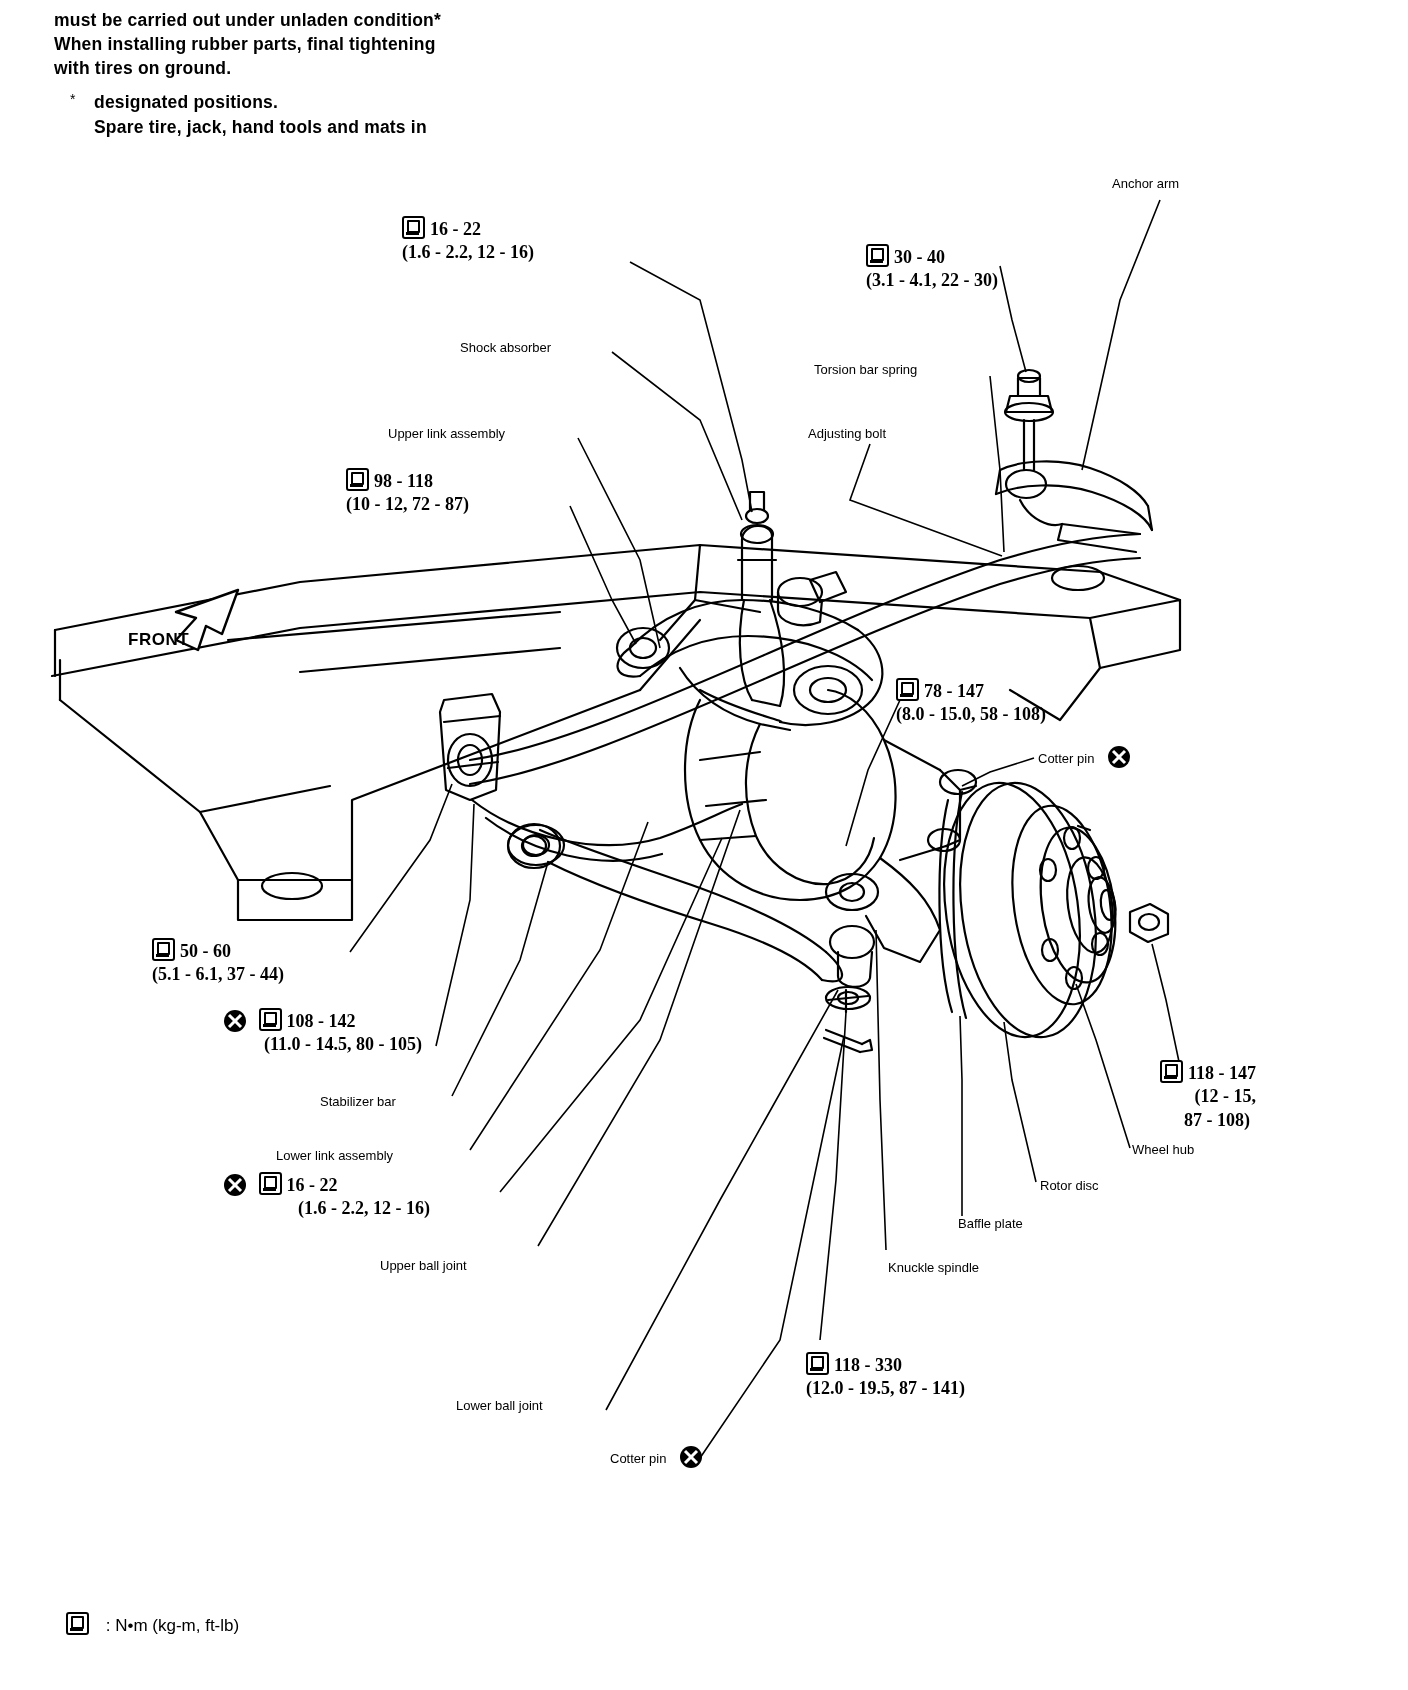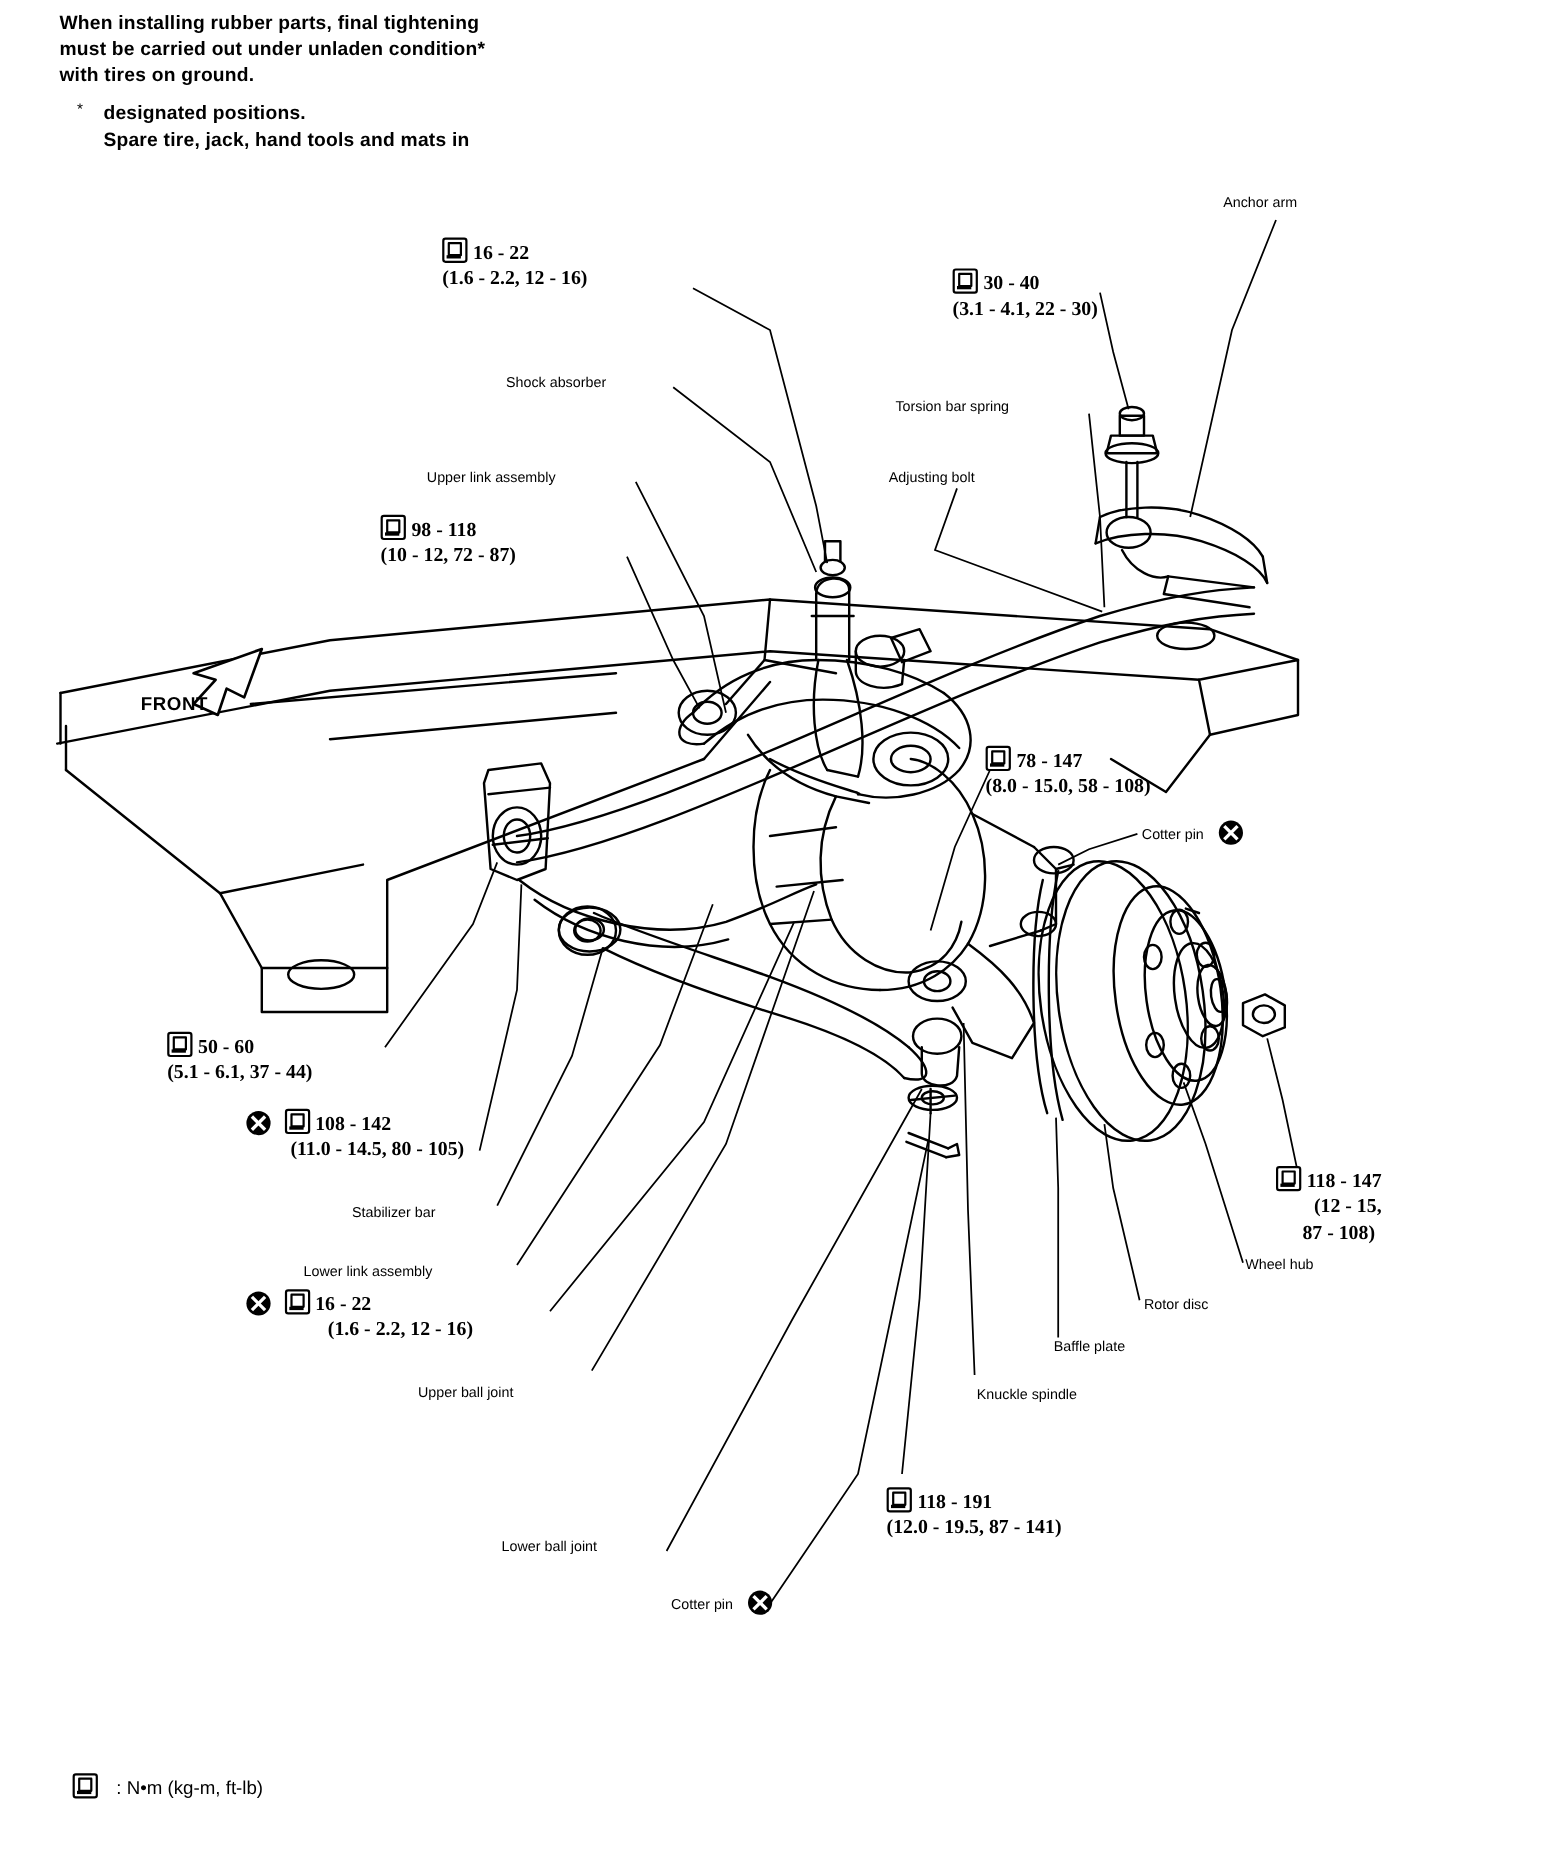--- a/index.html
+++ b/index.html
@@ -33,22 +33,22 @@
   .xicon::after{transform:translate(-50%,-50%) rotate(-45deg);}
 
   .footer{position:absolute;left:66px;top:1612px;font-size:17px;}
   .footer .ticon{margin-right:12px;}
   .frontlbl{position:absolute;font-size:17px;font-weight:bold;letter-spacing:.5px;}
 </style>
 </head>
 <body>
 
 <div class="note">
+  <p>must be carried out under unladen condition*</p>
   <p>When installing rubber parts, final tightening</p>
-  <p>must be carried out under unladen condition*</p>
   <p>with tires on ground.</p>
   <div class="sub">
     <span class="star">*</span>
     <p>designated positions.</p>
     <p>Spare tire, jack, hand tools and mats in</p>
   </div>
 </div>
 
 <svg class="canvas" viewBox="0 0 1408 1690">
   <g fill="none" stroke="#000" stroke-width="2.2" stroke-linecap="round" stroke-linejoin="round">
@@ -287,21 +287,21 @@
   <div class="l2" style="padding-left:74px;">(1.6 - 2.2, 12 - 16)</div>
 </div>
 
 <div class="torq" style="left:1160px; top:1060px;">
   <div><span class="ticon"></span><span>118 - 147</span></div>
   <div class="l2" style="padding-left:24px;text-align:right;">(12 - 15,</div>
   <div class="l2" style="padding-left:24px;">87 - 108)</div>
 </div>
 
 <div class="torq" style="left:806px; top:1352px;">
-  <div><span class="ticon"></span><span>118 - 191</span></div>
+  <div><span class="ticon"></span><span>118 - 330</span></div>
   <div class="l2">(12.0 - 19.5, 87 - 141)</div>
 </div>
 
 <div class="lbl" style="left:1112px; top:176px;">Anchor arm</div>
 <div class="lbl" style="left:460px; top:340px;">Shock absorber</div>
 <div class="lbl" style="left:814px; top:362px;">Torsion bar spring</div>
 <div class="lbl" style="left:808px; top:426px;">Adjusting bolt</div>
 <div class="lbl" style="left:388px; top:426px;">Upper link assembly</div>
 
 <div class="lbl" style="left:1038px; top:746px;">

